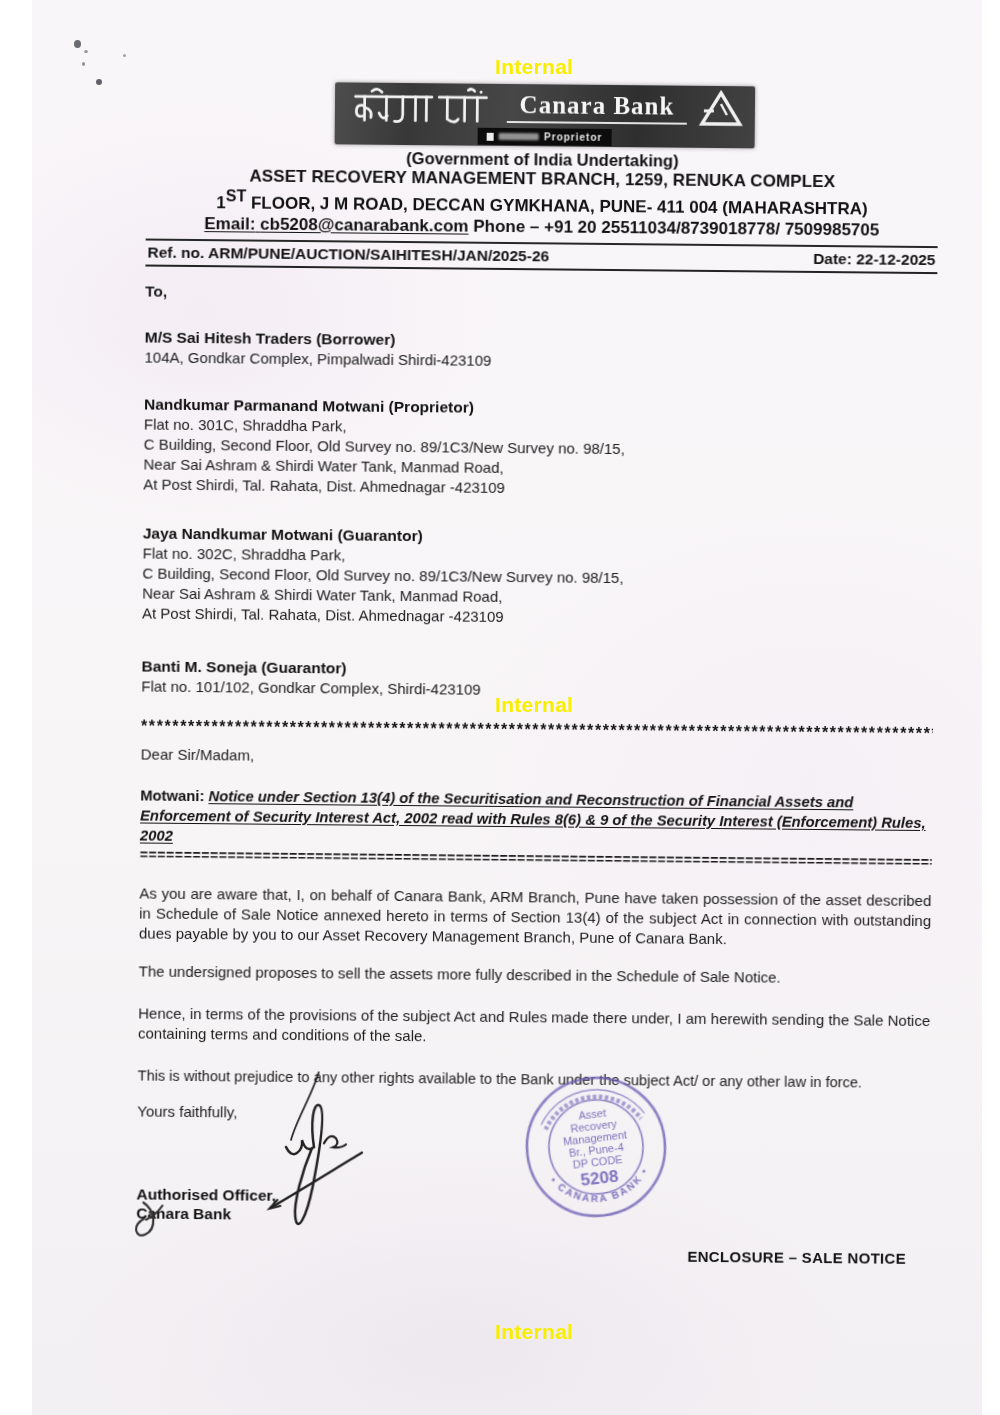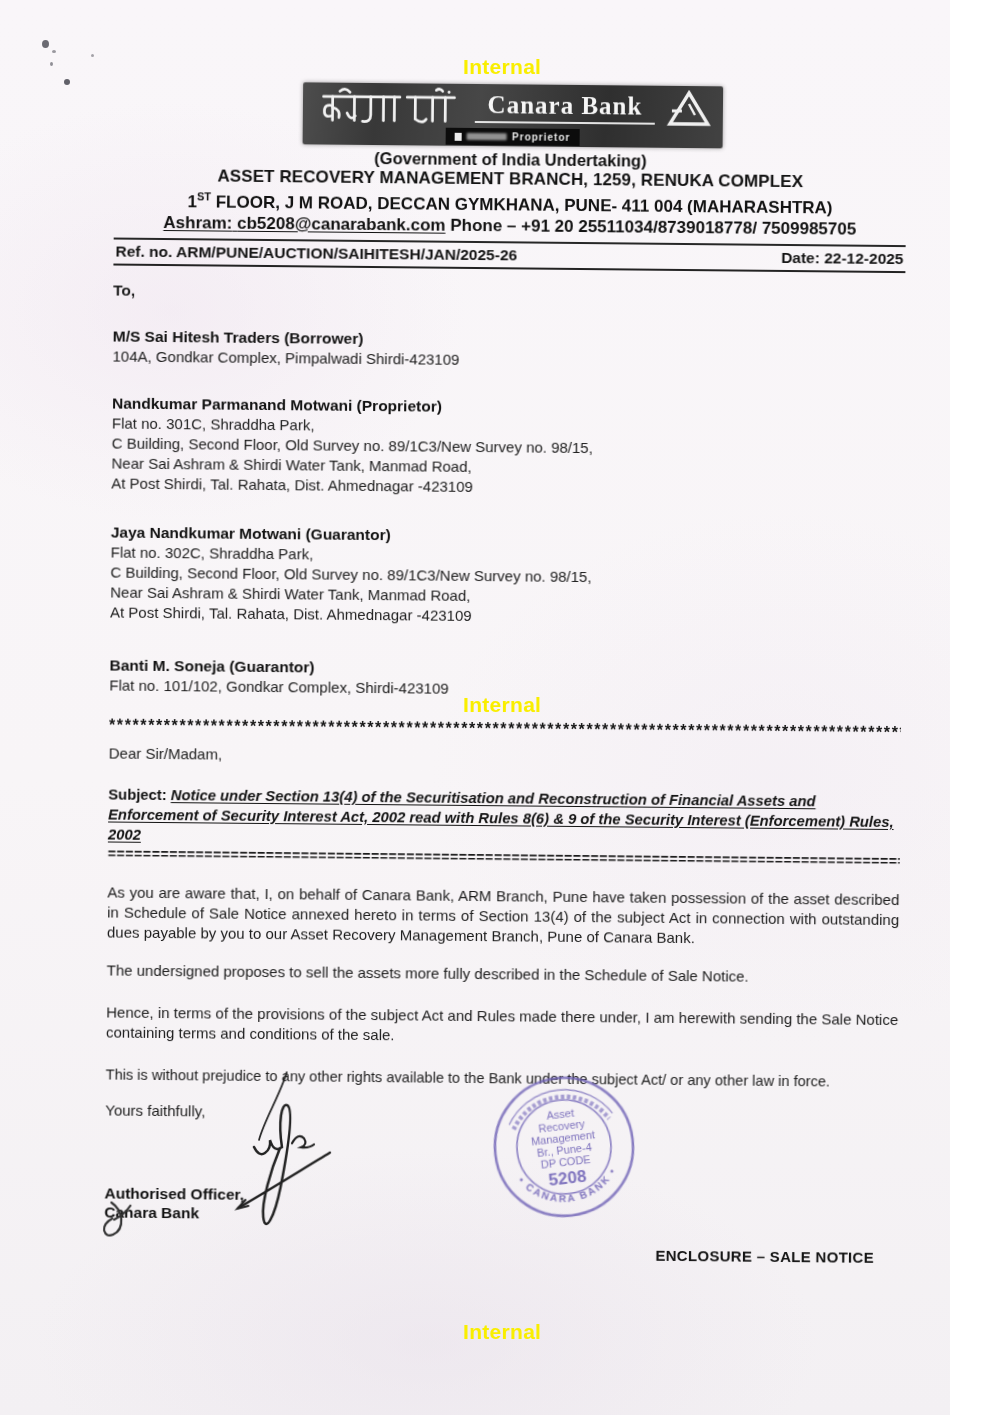--- a/index.html
+++ b/index.html
@@ -7,20 +7,21 @@
     position:relative;
     width:950px;height:1415px;
     overflow:hidden;
     background:
       radial-gradient(420px 300px at 18% 22%, rgba(238,226,238,.45), transparent 70%),
       radial-gradient(500px 380px at 82% 55%, rgba(240,233,242,.4), transparent 70%),
       radial-gradient(600px 300px at 45% 95%, rgba(232,224,234,.5), transparent 65%),
       linear-gradient(180deg,#f9f6f9 0%,#f8f5f7 55%,#f3f0f3 100%);
     font-family:"Liberation Sans", sans-serif;
     color:#1d1d1d;
+    margin-left:32px;
   }
   
   .scan-tilt{
     position:absolute;inset:0;
     transform:rotate(0.55deg);
     transform-origin:60px 100px;
     filter:blur(0.28px);
   }
   .watermark{
     position:absolute;left:463px;
@@ -148,22 +149,22 @@
       <div class="logo-sub">
         <span class="logo-flag"></span>
         <span class="logo-blob"></span>
         <span>Proprietor</span>
       </div>
     </div>
 
     <div class="flow">
       <div class="center hdr govt">(Government of India Undertaking)</div>
       <div class="center hdr branch">ASSET RECOVERY MANAGEMENT BRANCH, 1259, RENUKA COMPLEX</div>
-      <div class="center hdr addr"><span>1</span><sup style="font-size:11px">ST</sup><span> FLOOR, J M ROAD, DECCAN GYMKHANA, PUNE- 411 004 (MAHARASHTRA)</span></div>
-      <div class="center hdr email-line"><span class="u"><span>Ashram:</span> <span>cb5208@canarabank.com</span></span> <span>Phone – +91 20 25511034/8739018778/ 7509985705</span></div>
+      <div class="center hdr addr"><span>1</span><sup style="font-size:16px">ST</sup><span> FLOOR, J M ROAD, DECCAN GYMKHANA, PUNE- 411 004 (MAHARASHTRA)</span></div>
+      <div class="center hdr email-line"><span class="u"><span>Email:</span> <span>cb5208@canarabank.com</span></span> <span>Phone – +91 20 25511034/8739018778/ 7509985705</span></div>
 
       <div class="rule"></div>
       <div class="ref-row">
         <span>Ref. no. ARM/PUNE/AUCTION/SAIHITESH/JAN/2025-26</span>
         <span>Date: 22-12-2025</span>
       </div>
       <div class="rule rule2"></div>
 
       <div class="to">To,</div>
 
@@ -191,21 +192,21 @@
       <div class="recipient" style="margin-top:32px">
         <div class="name">Banti M. Soneja (Guarantor)</div>
         <div class="line">Flat no. 101/102, Gondkar Complex, Shirdi-423109</div>
       </div>
 
       <div class="stars">********************************************************************************************************</div>
 
       <div class="greeting">Dear Sir/Madam,</div>
 
       <div class="subject">
-        <span>Subject:</span>
+        <span>Motwani:</span>
         <span class="subj-text">Notice under Section 13(4) of the Securitisation and Reconstruction of Financial Assets and Enforcement of Security Interest Act, 2002 read with Rules 8(6) &amp; 9 of the Security Interest (Enforcement) Rules, 2002</span>
       </div>
       <div class="equals">============================================================================================================================</div>
 
       <div class="para">As you are aware that, I, on behalf of Canara Bank, ARM Branch, Pune have taken possession of the asset described in Schedule of Sale Notice annexed hereto in terms of Section 13(4) of the subject Act in connection with outstanding dues payable by you to our Asset Recovery Management Branch, Pune of Canara Bank.</div>
       <div class="para p2">The undersigned proposes to sell the assets more fully described in the Schedule of Sale Notice.</div>
       <div class="para">Hence, in terms of the provisions of the subject Act and Rules made there under, I am herewith sending the Sale Notice containing terms and conditions of the sale.</div>
       <div class="para p4">This is without prejudice to any other rights available to the Bank under the subject Act/ or any other law in force.</div>
 
       <div class="yours">Yours faithfully,</div>

